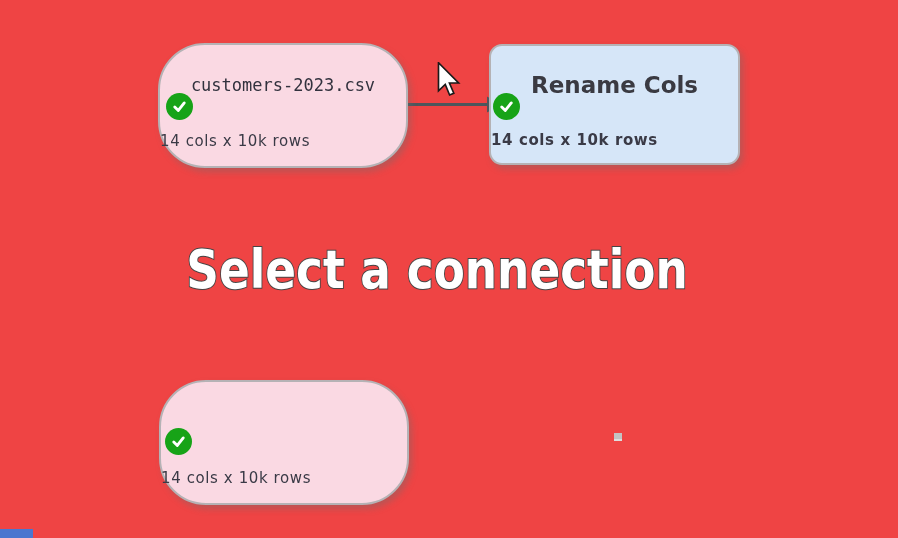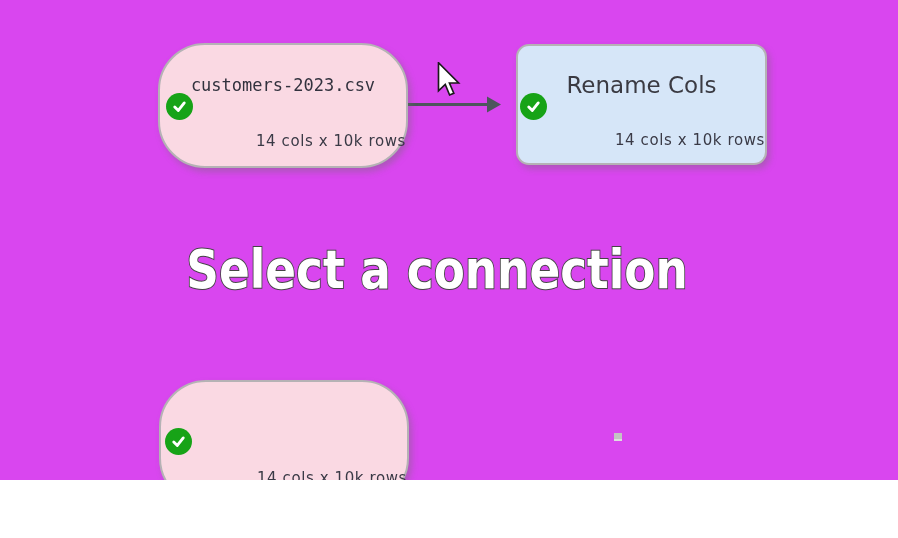--- a/index.html
+++ b/index.html
@@ -1,22 +1,22 @@
 <!DOCTYPE html>
 <html><head>
 <meta charset="utf-8">
 <style>
   html, body { margin: 0; padding: 0; }
   body { font-family: "DejaVu Sans", "Liberation Sans", sans-serif; }
 
   .canvas {
     position: relative;
     width: 898px;
-    height: 480px;
-    background: #d946ef;
+    height: 538px;
+    background: #ef4444;
     overflow: hidden;
   }
 
   .node {
     position: absolute;
     box-sizing: border-box;
     border: 2px solid #b5b2b5;
     box-shadow: 3px 4px 6px rgba(110,110,110,0.40);
     cursor: pointer;
   }
@@ -26,21 +26,21 @@
     width: 250px;
     height: 125px;
   }
   .node-transform {
     background: #d6e6f8;
     border-radius: 13px;
     width: 251px;
     height: 121px;
   }
   #node-2023 { left: 158px; top: 43px; }
-  #node-rename { left: 516px; top: 44px; }
+  #node-rename { left: 489px; top: 44px; font-weight: bold; }
   #node-2022 { left: 159px; top: 380px; }
 
   .node-title {
     position: absolute;
     left: 0; right: 0;
     text-align: center;
     color: #32323e;
   }
   .title-mono {
     top: 30px;
@@ -50,21 +50,21 @@
   .title-sans {
     top: 26px;
     font-family: "DejaVu Sans", "Liberation Sans", sans-serif;
     font-size: 23px;
     color: #3a3a42;
   }
   .node-subtitle {
     position: absolute;
     left: 0; right: 0;
     top: 87px;
-    text-align: right;
+    text-align: left;
     font-size: 15px;
     letter-spacing: 0.6px;
     color: #3a3a46;
   }
   .node-transform .node-subtitle { top: 85px; }
 
   .status-badge {
     position: absolute;
     width: 27px;
     height: 27px;

